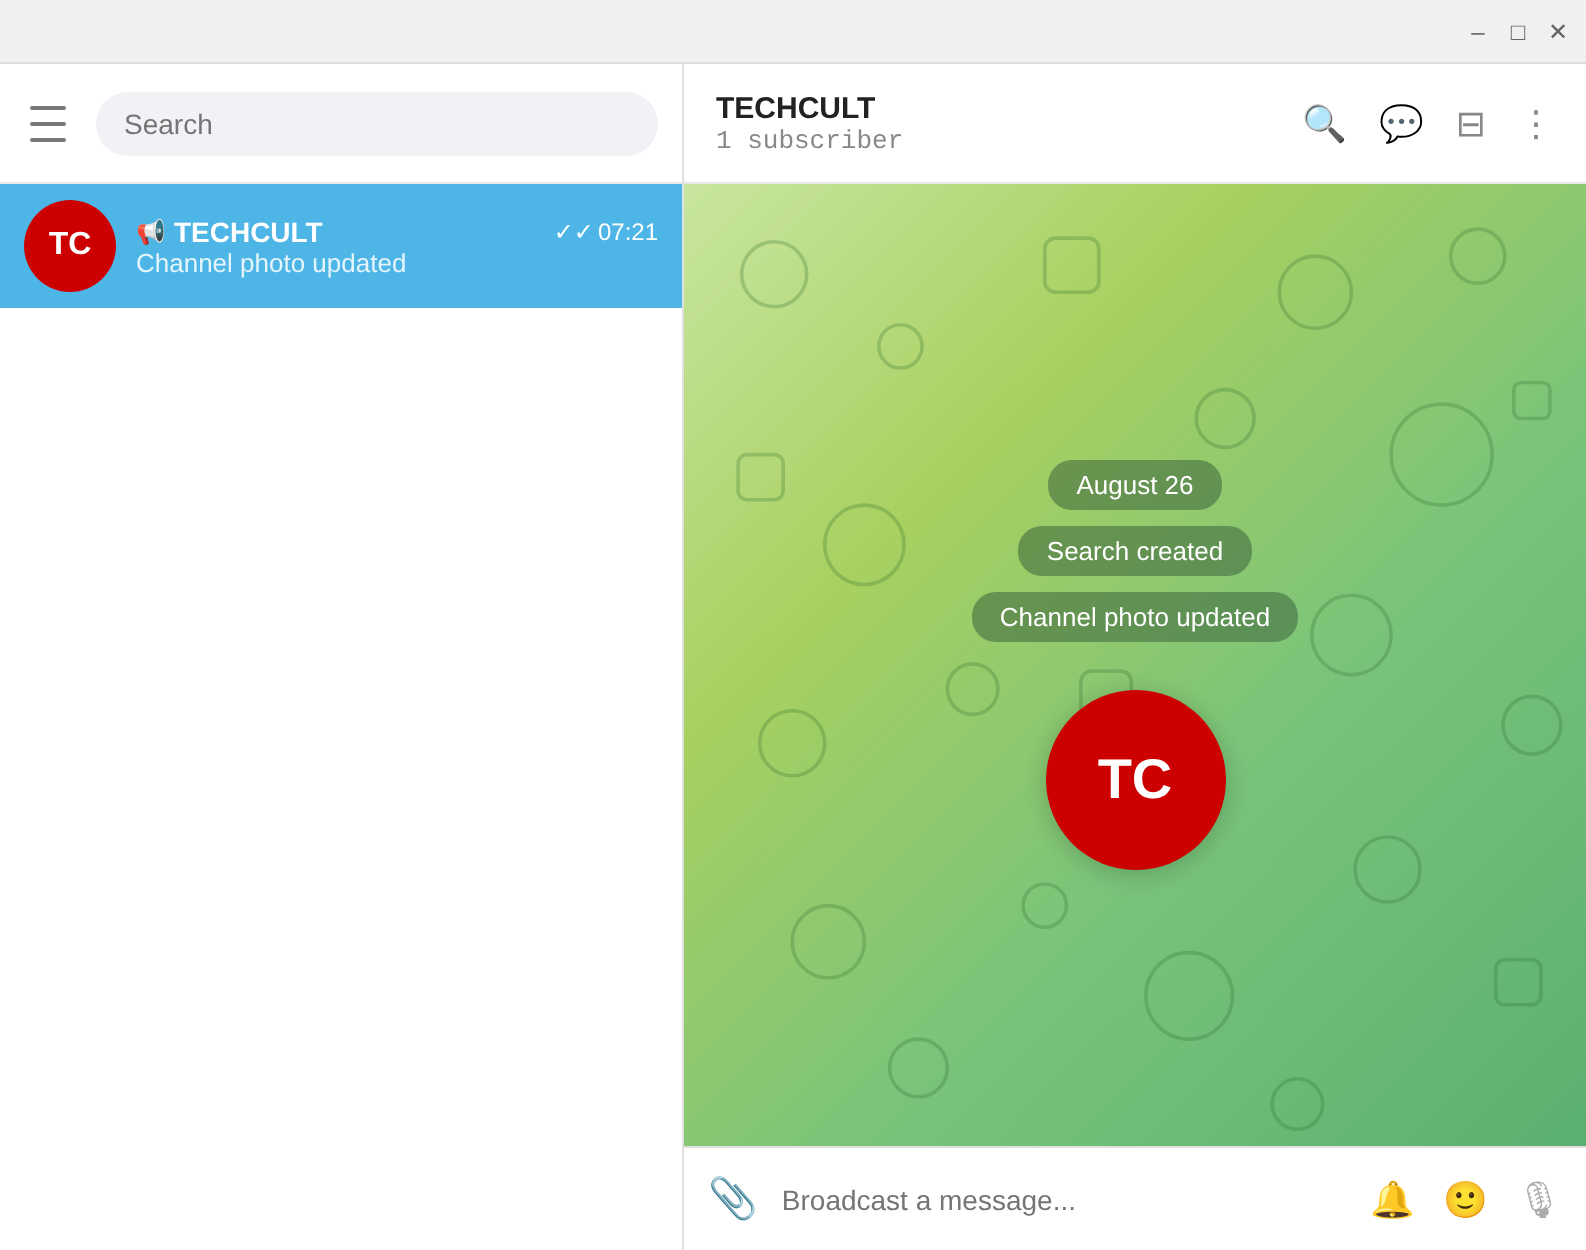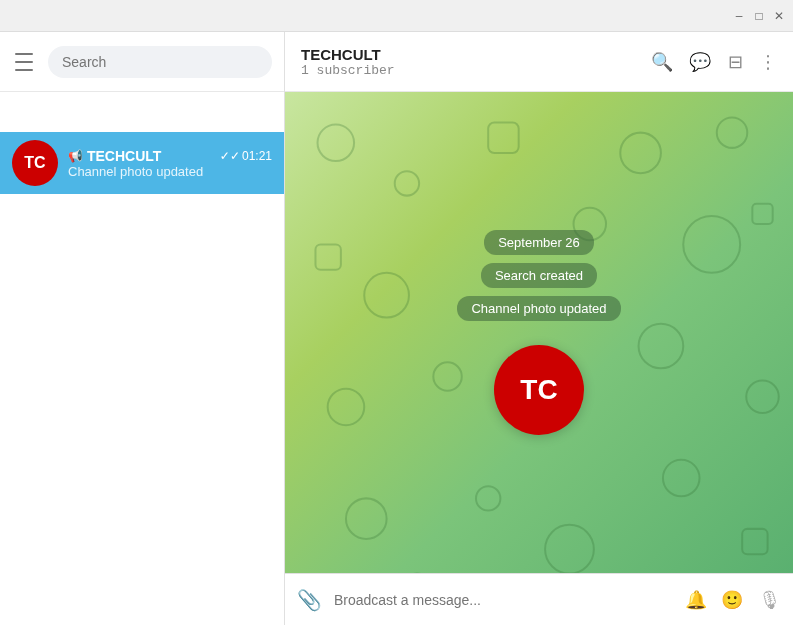--- a/index.html
+++ b/index.html
@@ -30,27 +30,26 @@
     }
 
     .main-content {
       display: flex;
       flex: 1;
       overflow: hidden;
     }
 
     
     .sidebar {
-      width: 285px;
+      width: 342px;
       background: #fff;
       display: flex;
       flex-direction: column;
       border-right: 1px solid #e0e0e0;
       flex-shrink: 0;
-      gap: 40px;
     }
 
     .sidebar-header {
       height: 60px;
       display: flex;
       align-items: center;
       padding: 0 12px;
       gap: 12px;
       border-bottom: 1px solid #e8e8e8;
     }
@@ -259,21 +258,21 @@
       <div class="chat-item">
         <div class="chat-avatar">
           <span>TC</span>
         </div>
         <div class="chat-info">
           <div class="chat-name-row">
             <span class="chat-channel-icon">📢</span>
             <span class="chat-name">TECHCULT</span>
             <span class="chat-time">
               <span class="check-marks">✓✓</span>
-              <span>01:21</span>
+              <span>07:21</span>
             </span>
           </div>
           <div class="chat-preview">Channel photo updated</div>
         </div>
       </div>
     </div>
 
     <div class="chat-area">
 
       <div class="chat-header">
@@ -312,21 +311,21 @@
           <circle cx="80" cy="420" r="20" fill="none" stroke="#2d6a2d" stroke-width="2"></circle>
           <circle cx="200" cy="400" r="12" fill="none" stroke="#2d6a2d" stroke-width="2"></circle>
           <circle cx="390" cy="380" r="18" fill="none" stroke="#2d6a2d" stroke-width="2"></circle>
           <rect x="450" y="430" width="25" height="25" rx="5" fill="none" stroke="#2d6a2d" stroke-width="2"></rect>
           <circle cx="280" cy="450" r="24" fill="none" stroke="#2d6a2d" stroke-width="2"></circle>
           <circle cx="130" cy="490" r="16" fill="none" stroke="#2d6a2d" stroke-width="2"></circle>
           <circle cx="340" cy="510" r="14" fill="none" stroke="#2d6a2d" stroke-width="2"></circle>
         </svg>
 
         <div class="messages-container">
-          <div class="system-bubble">September 26</div>
+          <div class="system-bubble">August 26</div>
           <div class="system-bubble">
             <span>Search created</span>
           </div>
           <div class="system-bubble">
             <span>Channel photo updated</span>
           </div>
           <div class="channel-photo-msg">
             <span>TC</span>
           </div>
         </div>

